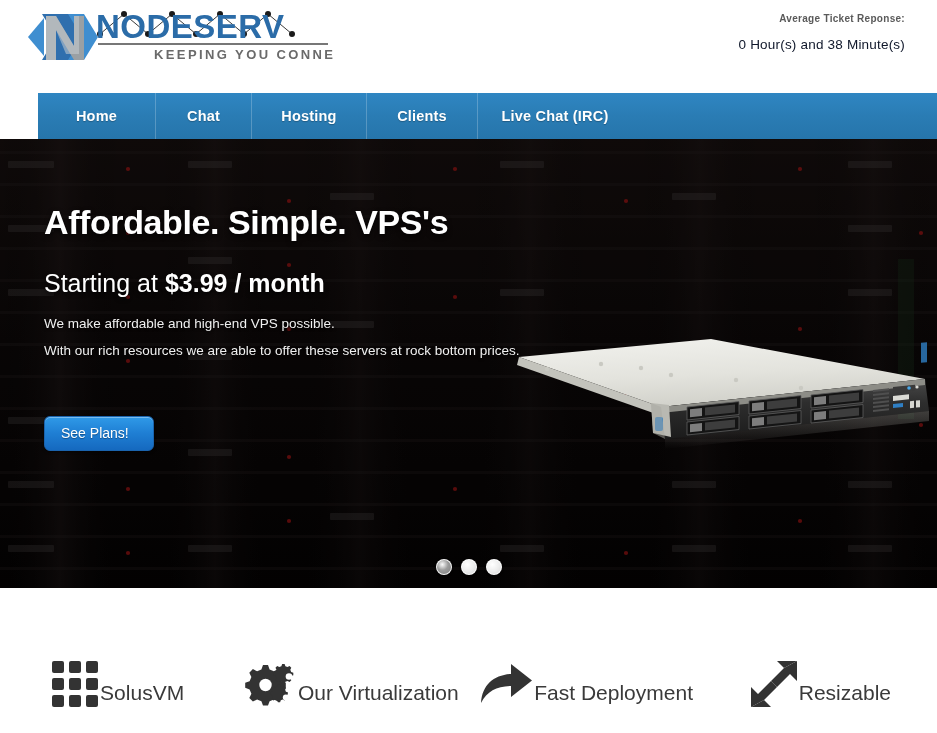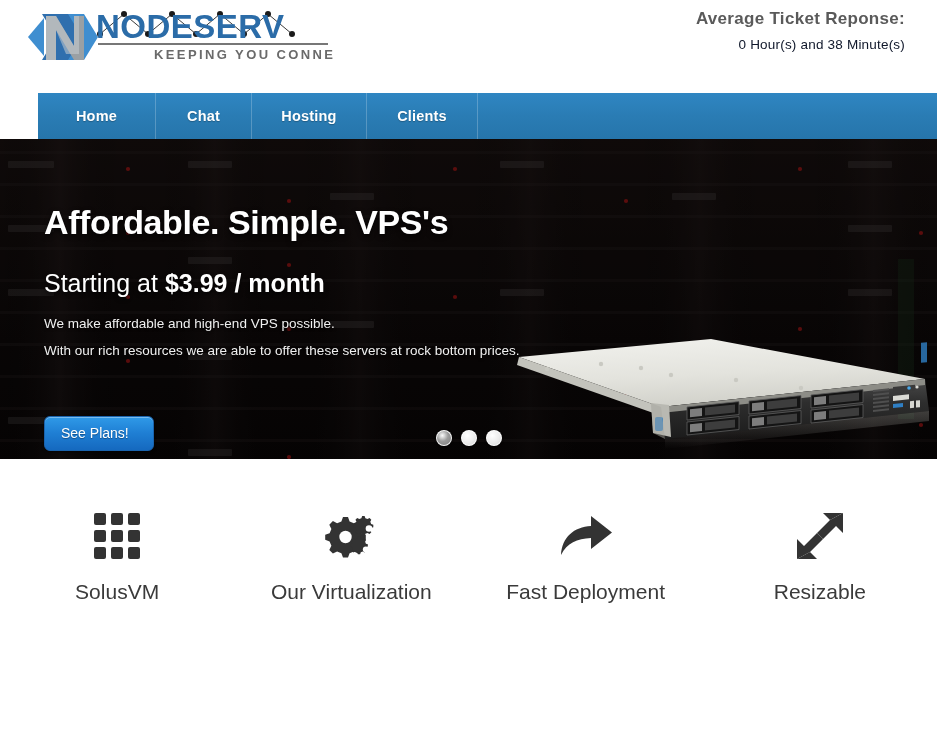--- a/index.html
+++ b/index.html
@@ -35,21 +35,21 @@
     width: 240px; height: 58px;
   }
   .logo-word svg { display: block; }
 
   .ticket-box {
     position: absolute; right: 48px; top: 8px;
     text-align: right;
     width: 330px;
   }
   .ticket-title {
-    font-size: 17px; font-weight: bold;
+    font-size: 10px; font-weight: bold;
     color: #5a5a5a; letter-spacing: .3px;
     line-height: 22px;
   }
   .ticket-value {
     font-size: 13.5px; font-weight: normal;
     color: #0f172a; letter-spacing: .2px;
     line-height: 30px;
   }
 
   
@@ -74,21 +74,21 @@
   .nav-item.n0 { width: 118px; }
   .nav-item.n1 { width: 96px; }
   .nav-item.n2 { width: 115px; }
   .nav-item.n3 { width: 111px; }
   .nav-item.n4 { width: 154px; border-right: none; }
   .nav-filler { flex: 1; }
 
   
   .hero {
     position: relative;
-    width: 937px; height: 320px;
+    width: 937px; height: 449px;
     overflow: hidden;
     background: #0a0708;
   }
   .hero-bg { position: absolute; inset: 0; }
   .hero-bg svg { display: block; width: 937px; height: 449px; }
 
   .hero-content {
     position: absolute; left: 44px; top: 0;
     width: 560px;
   }
@@ -148,22 +148,22 @@
 
   
   .features {
     position: relative;
     width: 937px; height: 145px;
     background: #ffffff;
     display: flex;
   }
   .feature {
     flex: 1;
-    display: flex; flex-direction: column;
-    align-items: center; justify-content: flex-end;
+    display: flex; flex-direction: row;
+    align-items: center; justify-content: center;
     padding-top: 46px;
     cursor: pointer;
   }
   .feature-icon {
     height: 52px;
     display: flex; align-items: center; justify-content: center;
   }
   .feature-icon svg { display: block; fill: #333333; }
   .feature-label {
     margin-top: 18px;
@@ -216,20 +216,21 @@
     <div class="ticket-title">Average Ticket Reponse:</div>
     <div class="ticket-value">0 Hour(s) and 38 Minute(s)</div>
   </div>
 </div>
 
 <nav class="nav">
   <div class="nav-item n0">Home</div>
   <div class="nav-item n1">Chat</div>
   <div class="nav-item n2">Hosting</div>
   <div class="nav-item n3">Clients</div>
+  <div class="nav-item n4">Live Chat (IRC)</div>
   <div class="nav-filler"></div>
 </nav>
 
 <section class="hero">
 
   <div class="hero-bg">
     <svg viewBox="0 0 937 449" xmlns="http://www.w3.org/2000/svg" preserveAspectRatio="none">
       <defs>
         <linearGradient id="rackv" x1="0" y1="0" x2="0" y2="1">
           <stop offset="0%" stop-color="#17100f"></stop>

